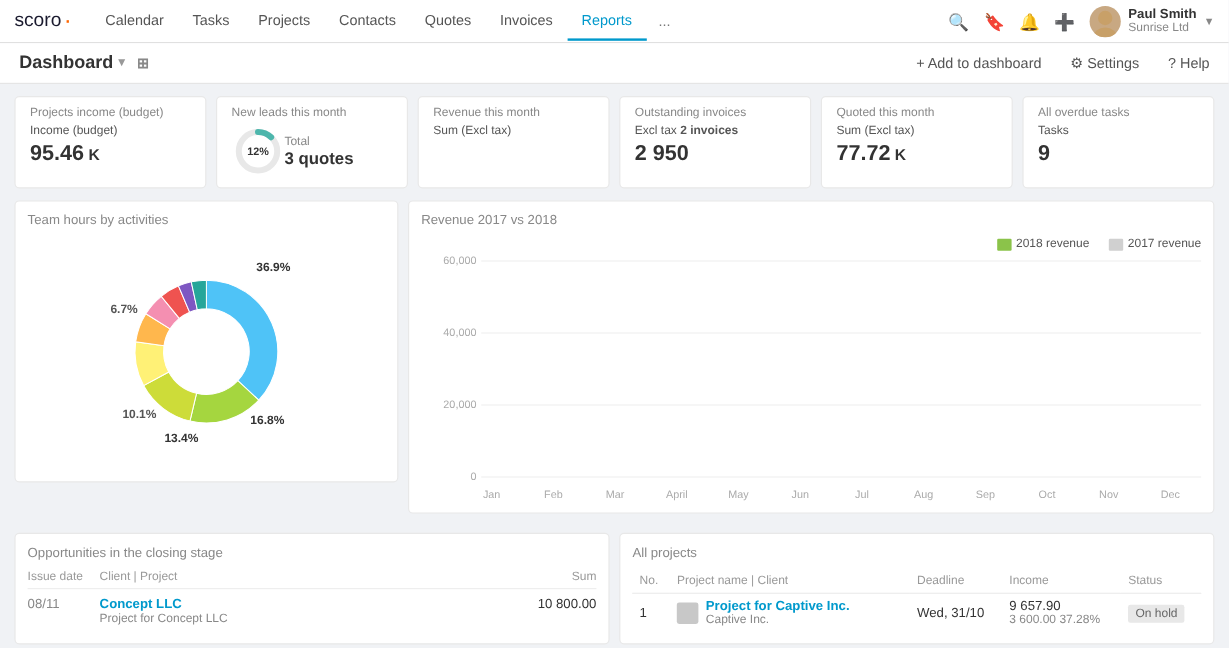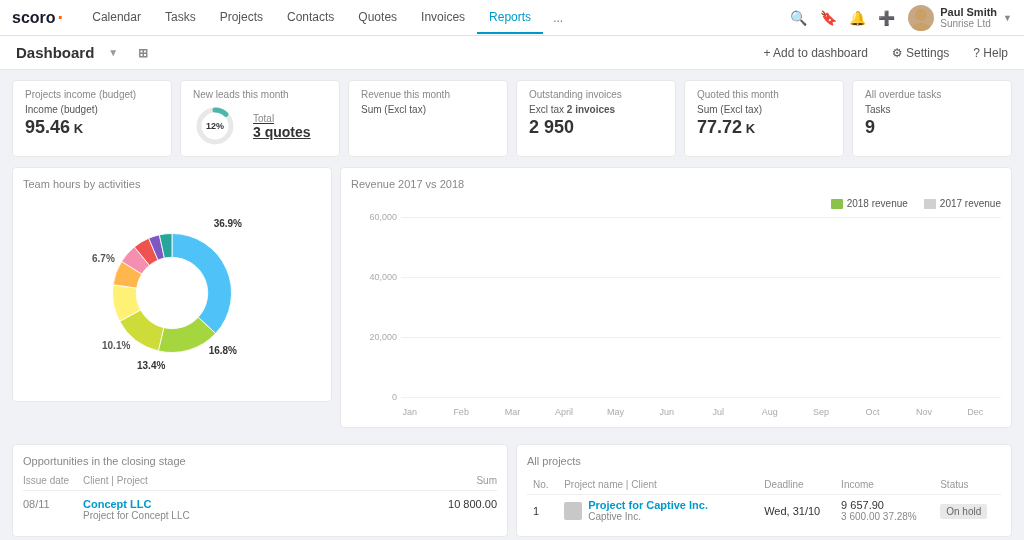--- a/index.html
+++ b/index.html
@@ -1,48 +1,48 @@
 <!DOCTYPE html>
 <html><head>
   <meta charset="utf-8">
   <style>
     * { box-sizing: border-box; margin: 0; padding: 0; }
     body { font-family: -apple-system, BlinkMacSystemFont, 'Segoe UI', sans-serif; font-size: 12px; background: #f0f2f5; color: #333; }
 
     
     .top-nav { background: #fff; display: flex; align-items: center; height: 36px; padding: 0 12px; border-bottom: 1px solid #e0e0e0; gap: 0; }
-    .logo { font-weight: 700; font-size: 16px; color: #1a1a2e; margin-right: 16px; display: flex; align-items: center; gap: 2px; text-align: right; }
+    .logo { font-weight: 400; font-size: 16px; color: #1a1a2e; margin-right: 16px; display: flex; align-items: center; gap: 2px; text-align: right; }
     .logo-dot { color: #f60; font-size: 20px; }
     .nav-items { display: flex; align-items: center; gap: 0; }
     .nav-item { padding: 0 12px; height: 32px; display: flex; align-items: center; font-size: 12px; color: #555; cursor: pointer; border-bottom: 2px solid transparent; }
     .nav-item.active { color: #0099cc; border-bottom-color: #0099cc; }
     .nav-more { padding: 0 10px; height: 36px; display: flex; align-items: center; color: #777; cursor: pointer; }
     .nav-right { margin-left: auto; display: flex; align-items: center; gap: 12px; }
     .nav-icon { color: #777; cursor: pointer; font-size: 14px; }
     .user-info { display: flex; align-items: center; gap: 6px; cursor: pointer; }
     .user-avatar { width: 26px; height: 26px; border-radius: 50%; background: #c8a882; overflow: hidden; display: flex; align-items: center; justify-content: center; }
     .user-name { font-weight: 600; font-size: 11px; }
     .user-company { font-size: 10px; color: #888; }
 
     
     .dash-header { background: #fff; display: flex; align-items: center; padding: 8px 16px; border-bottom: 1px solid #e5e5e5; }
-    .dash-title { font-size: 15px; font-weight: 600; color: #333; display: flex; align-items: center; gap: 14px; }
+    .dash-title { font-size: 15px; font-weight: 600; color: #333; display: flex; align-items: center; gap: 2px; }
     .dash-arrow { color: #999; font-size: 10px; }
     .dash-filter-icon { color: #888; font-size: 12px; margin-left: 6px; cursor: pointer; }
     .dash-actions { margin-left: auto; display: flex; align-items: center; gap: 24px; }
     .dash-action-btn { display: flex; align-items: center; gap: 4px; font-size: 12px; color: #555; cursor: pointer; }
 
     
     .kpi-row { display: flex; gap: 8px; padding: 10px 12px; }
     .kpi-card { background: #fff; border: 1px solid #e8e8e8; border-radius: 4px; padding: 8px 12px; flex: 1; min-width: 0; }
     .kpi-label { font-size: 10px; color: #888; margin-bottom: 4px; }
     .kpi-sublabel { font-size: 10px; color: #555; margin-bottom: 2px; }
     .kpi-value { font-size: 18px; font-weight: 600; color: #333; }
     .kpi-value-small { font-size: 14px; font-weight: 600; color: #333; }
-    .kpi-donut-wrapper { display: flex; align-items: center; gap: 16px; text-decoration: underline; }
+    .kpi-donut-wrapper { display: flex; align-items: center; gap: 0; }
     .donut-small { position: relative; width: 44px; height: 44px; }
     .donut-small svg { width: 44px; height: 44px; }
     .donut-label { position: absolute; top: 50%; left: 50%; transform: translate(-50%, -50%); font-size: 9px; font-weight: 700; color: #333; }
 
     
     .main-content { display: flex; gap: 8px; padding: 0 12px 8px; }
     .main-left { flex: 0 0 320px; }
     .main-right { flex: 1; }
 
     

